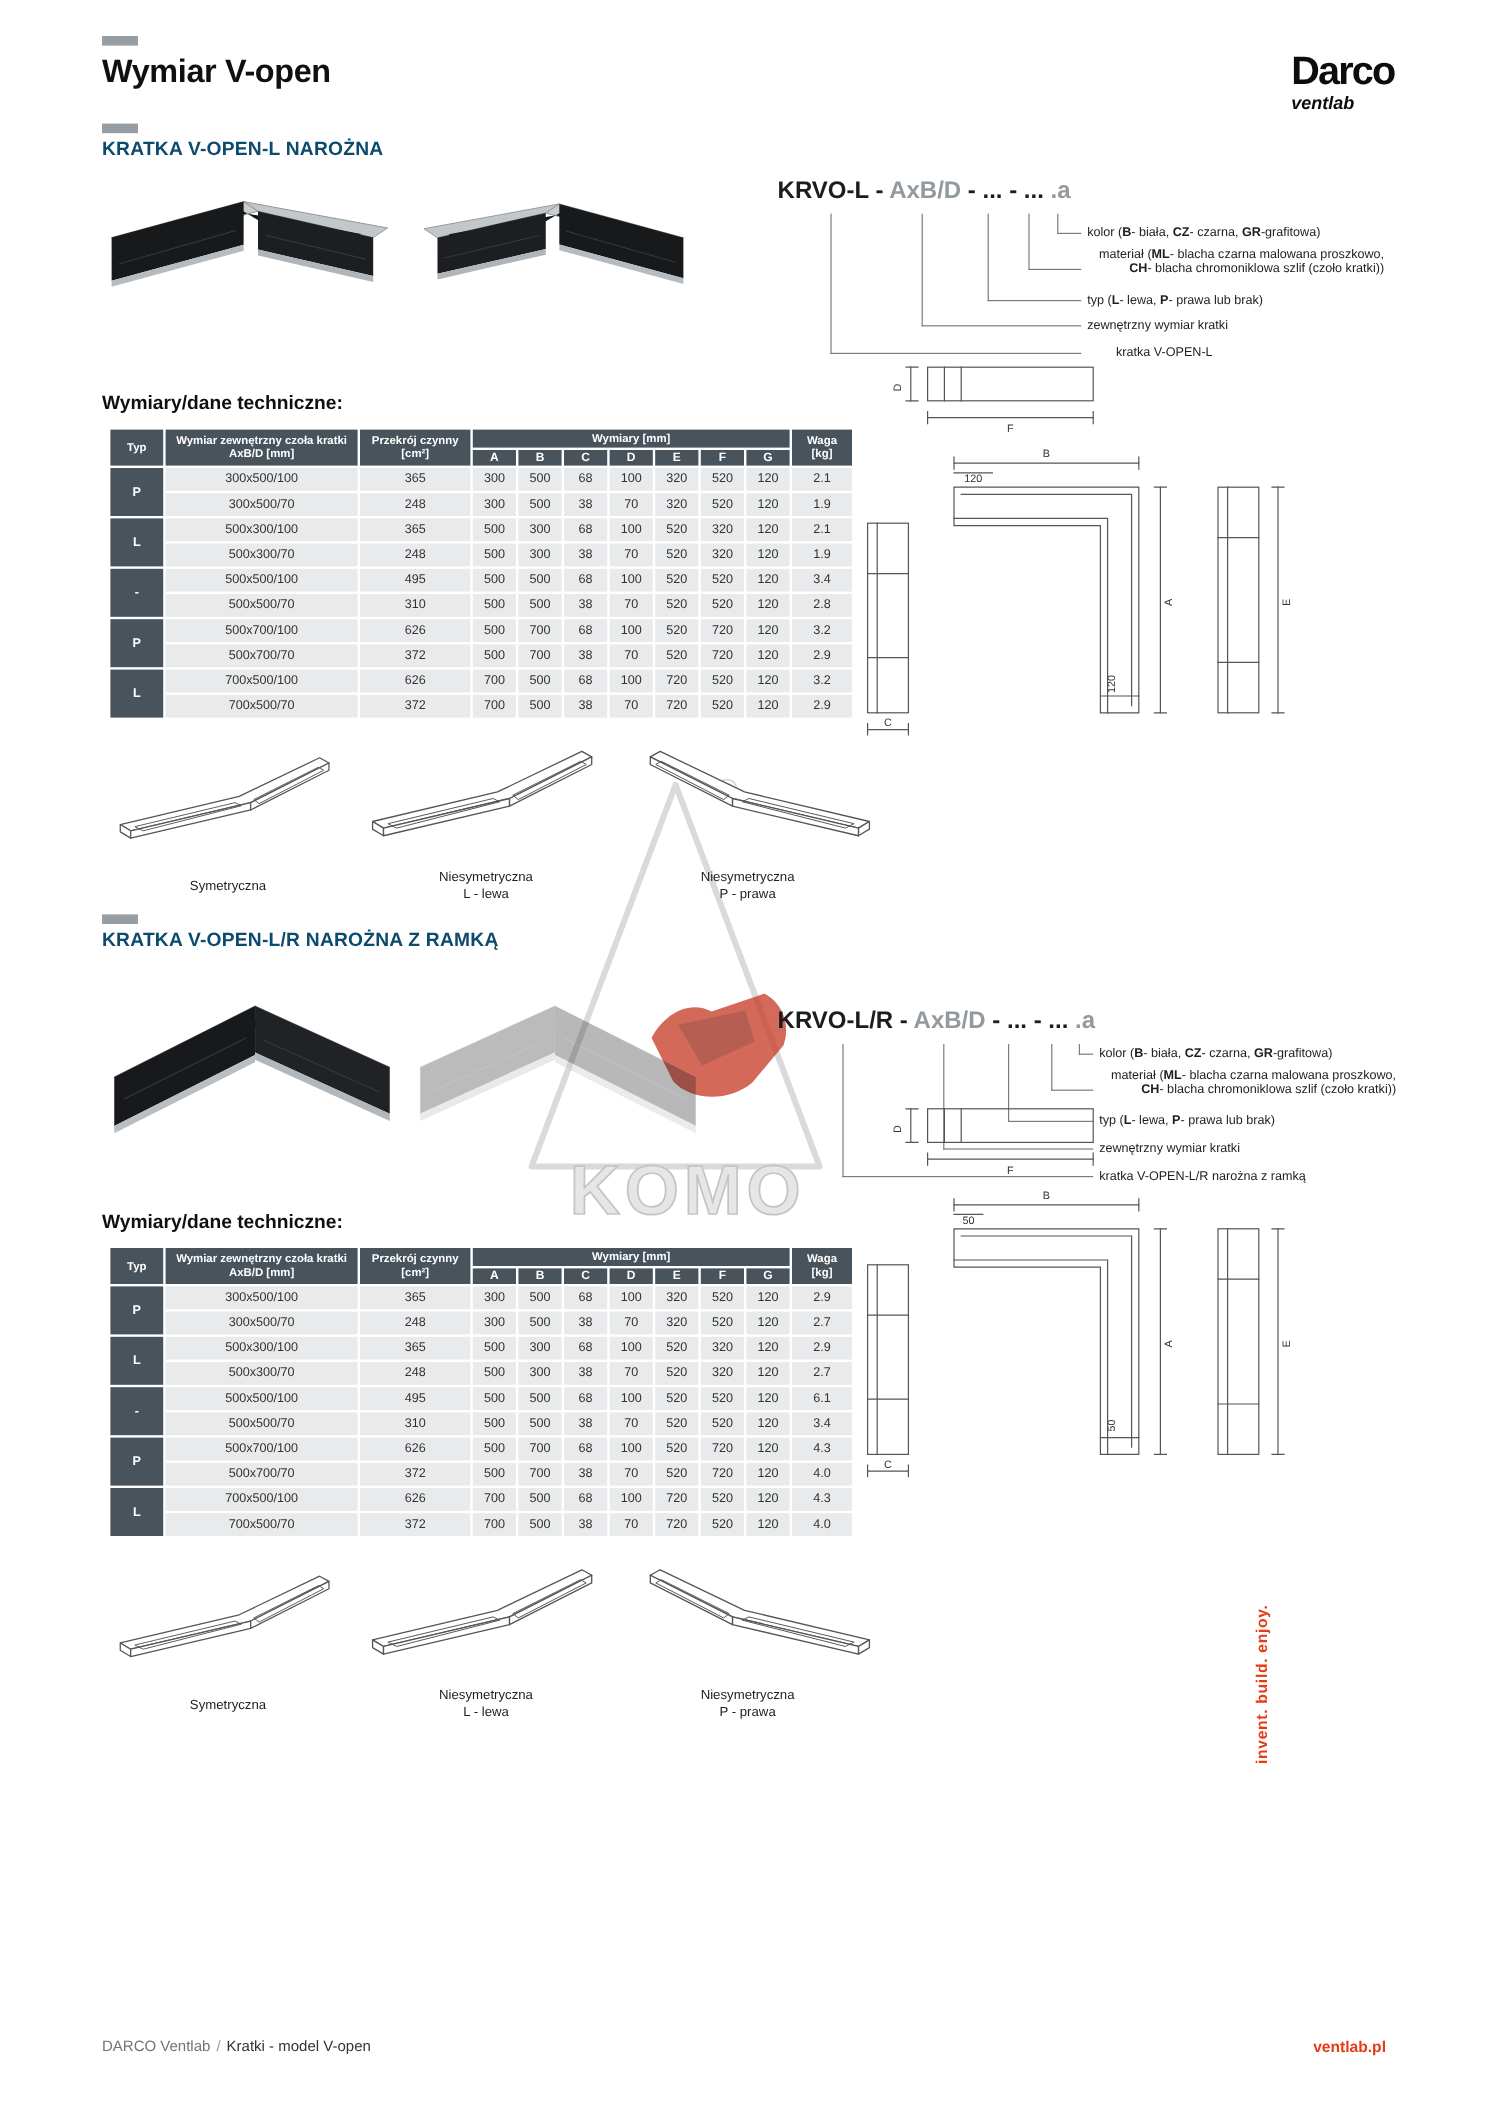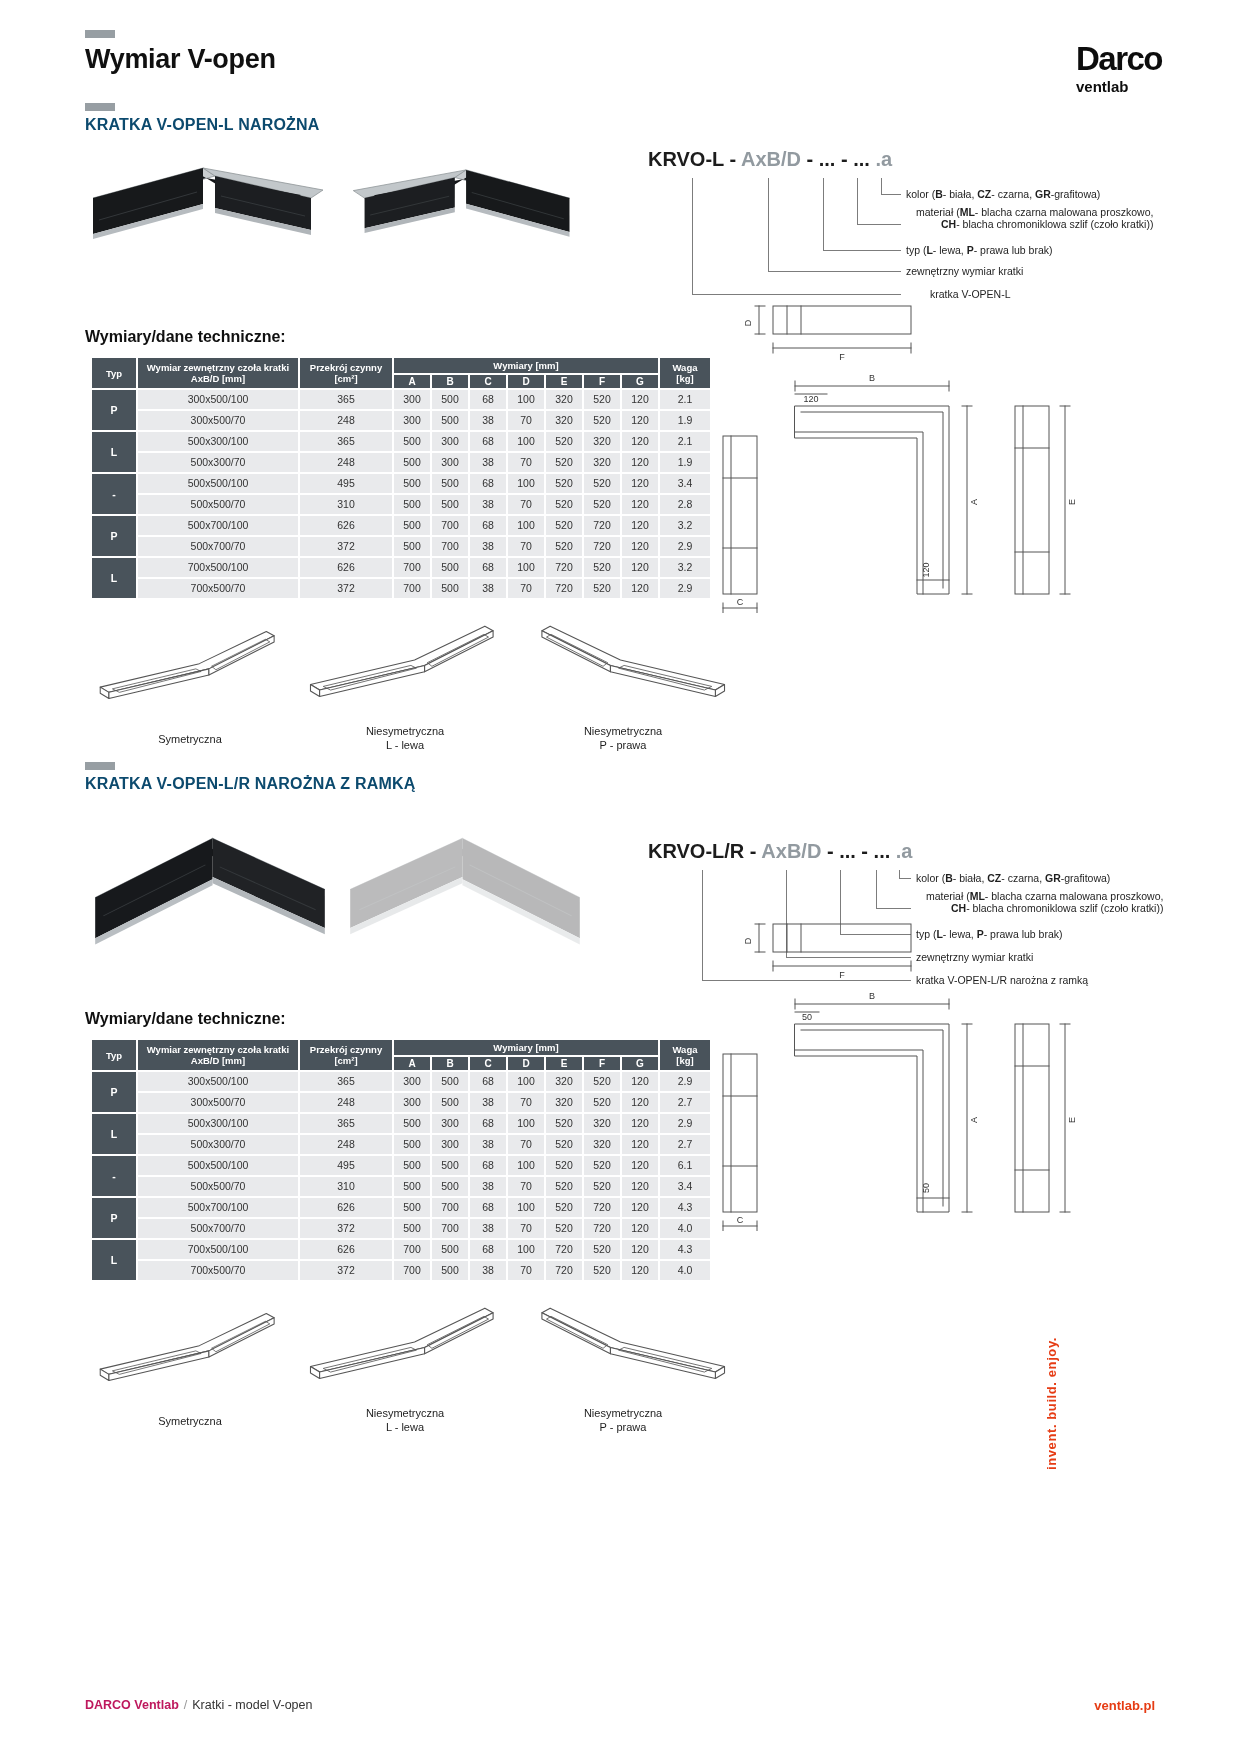--- a/index.html
+++ b/index.html
@@ -5,40 +5,40 @@
   html,body{margin:0;padding:0;background:#f2f2f2;}
   .page{position:relative;width:1241px;height:1755px;margin:0 auto;background:#ffffff;
         font-family:"Liberation Sans",sans-serif;color:#222;overflow:hidden;}
   .abs{position:absolute;}
   .dash{position:absolute;width:30px;height:8px;background:#979ea3;}
   .h1{position:absolute;font-size:27px;font-weight:800;color:#101010;letter-spacing:-.3px;}
   .sec-h{position:absolute;font-size:16px;font-weight:800;color:#0c4a6e;letter-spacing:.2px;text-align:center;}
   .subtitle{position:absolute;font-size:16px;font-weight:800;color:#101010;}
   .brand{position:absolute;display:flex;align-items:baseline;flex-direction:column;}
   .brand-main{font-size:33px;font-weight:800;letter-spacing:-1.5px;color:#0d0d0d;}
-  .brand-sub{font-size:15px;font-weight:700;margin-left:7px;color:#0d0d0d;}
+  .brand-sub{font-size:15px;font-weight:700;margin-left:7px;color:#0d0d0d;font-style:italic;}
   
   .code-wrap{position:absolute;}
   .code{position:absolute;left:8px;top:0;font-size:20px;font-weight:800;color:#1c1c1c;white-space:pre;}
   .code .g{color:#929aa0;text-align:center;}
   .conn{position:absolute;top:30px;border-left:1px solid #7c7c7c;border-bottom:1px solid #7c7c7c;}
   .clabel{position:absolute;font-size:10.5px;color:#1e1e1e;line-height:12px;white-space:nowrap;text-align:right;}
   
   table.spec{position:absolute;border-collapse:separate;border-spacing:2px;background:#fff;table-layout:fixed;}
   .spec th{background:#49535b;color:#fff;font-weight:700;font-size:9.5px;line-height:11px;padding:2px 3px;
            text-align:center;vertical-align:middle;}
   .spec thead tr.letters th{padding:1px 2px;font-size:10px;}
   .spec td{background:#e9eaec;font-size:10.5px;color:#333;text-align:center;padding:3px 2px;line-height:13px;}
   .spec td.typ{background:#49535b;color:#fff;font-weight:700;}
   .c-typ{width:44px}.c-dim{width:160px}.c-prz{width:92px}.c-l{width:36px}.c-w{width:50px}
   
   .dlabel{position:absolute;font-size:11px;color:#1e1e1e;text-align:center;line-height:14px;width:150px;}
   
   .footer-left{position:absolute;left:85px;top:1698px;font-size:12.5px;color:#333;}
-  .footer-left b{font-weight:700;color:#be185d;}
+  .footer-left b{font-weight:400;color:#737373;}
   .footer-left .sep{color:#999;margin:0 5px;}
   .site{position:absolute;right:86px;top:1698px;color:#e63c14;font-weight:800;font-size:13px;}
   .tagline{position:absolute;left:1044px;top:1280px;height:190px;writing-mode:vertical-rl;
            transform:rotate(180deg);color:#e63c14;font-weight:800;font-size:13px;letter-spacing:.6px;}
   svg text{font-family:"Liberation Sans",sans-serif;}
   .tech text{font-size:9px;fill:#333;}
 </style>
 </head>
 <body>
 
@@ -77,20 +77,31 @@
         <path d="M6,77 L120,50 L197,13 L206,18 L131,56 L16,83 Z"></path>
         <path d="M6,77 L6,84 L16,90 L16,83 Z"></path>
         <path d="M16,83 L131,56 L131,63 L16,90 Z"></path>
         <path d="M131,56 L206,18 L206,25 L131,63 Z"></path>
         <path d="M20,79 L116,56 L122,59 L28,83 Z" fill="none" stroke-width="0.9"></path>
         <path d="M134,53 L196,22 L201,25 L139,57 Z" fill="none" stroke-width="0.9"></path>
       </g>
     </defs>
   </svg>
 
+  <div class="abs" style="left:425px;top:640px;width:300px;height:400px;">
+    <svg width="300" height="400" viewBox="0 0 300 400">
+      <path d="M138,14 L258,332 L18,332 Z" fill="none" stroke="#dadada" stroke-width="5" stroke-linejoin="round"></path>
+      <text x="172" y="26" font-size="24" fill="#cfcfcf">®</text>
+      <g opacity="0.78">
+        <path d="M118,225 C128,205 150,193 168,203 L212,188 C227,196 234,214 228,231 L202,262 C182,279 150,277 136,261 Z" fill="#c8402d"></path>
+        <path d="M140,214 L196,202 L204,228 L160,248 Z" fill="#a33222"></path>
+      </g>
+      <text x="148" y="372" font-size="58" font-weight="bold" fill="#e6e6e6" stroke="#c4c4c4" stroke-width="1.4" text-anchor="middle" letter-spacing="4">KOMO</text>
+    </svg>
+  </div>
 
   <div class="dash" style="left:85px;top:30px;"></div>
   <div class="h1" style="left:85px;top:44px;">Wymiar V-open</div>
   <div class="brand" style="right:86px;top:40px;">
     <span class="brand-main">Darco</span>
     <span class="brand-sub">ventlab</span>
   </div>
 
   <div class="dash" style="left:85px;top:103px;"></div>
   <div class="sec-h" style="left:85px;top:116px;">KRATKA V-OPEN-L NAROŻNA</div>

